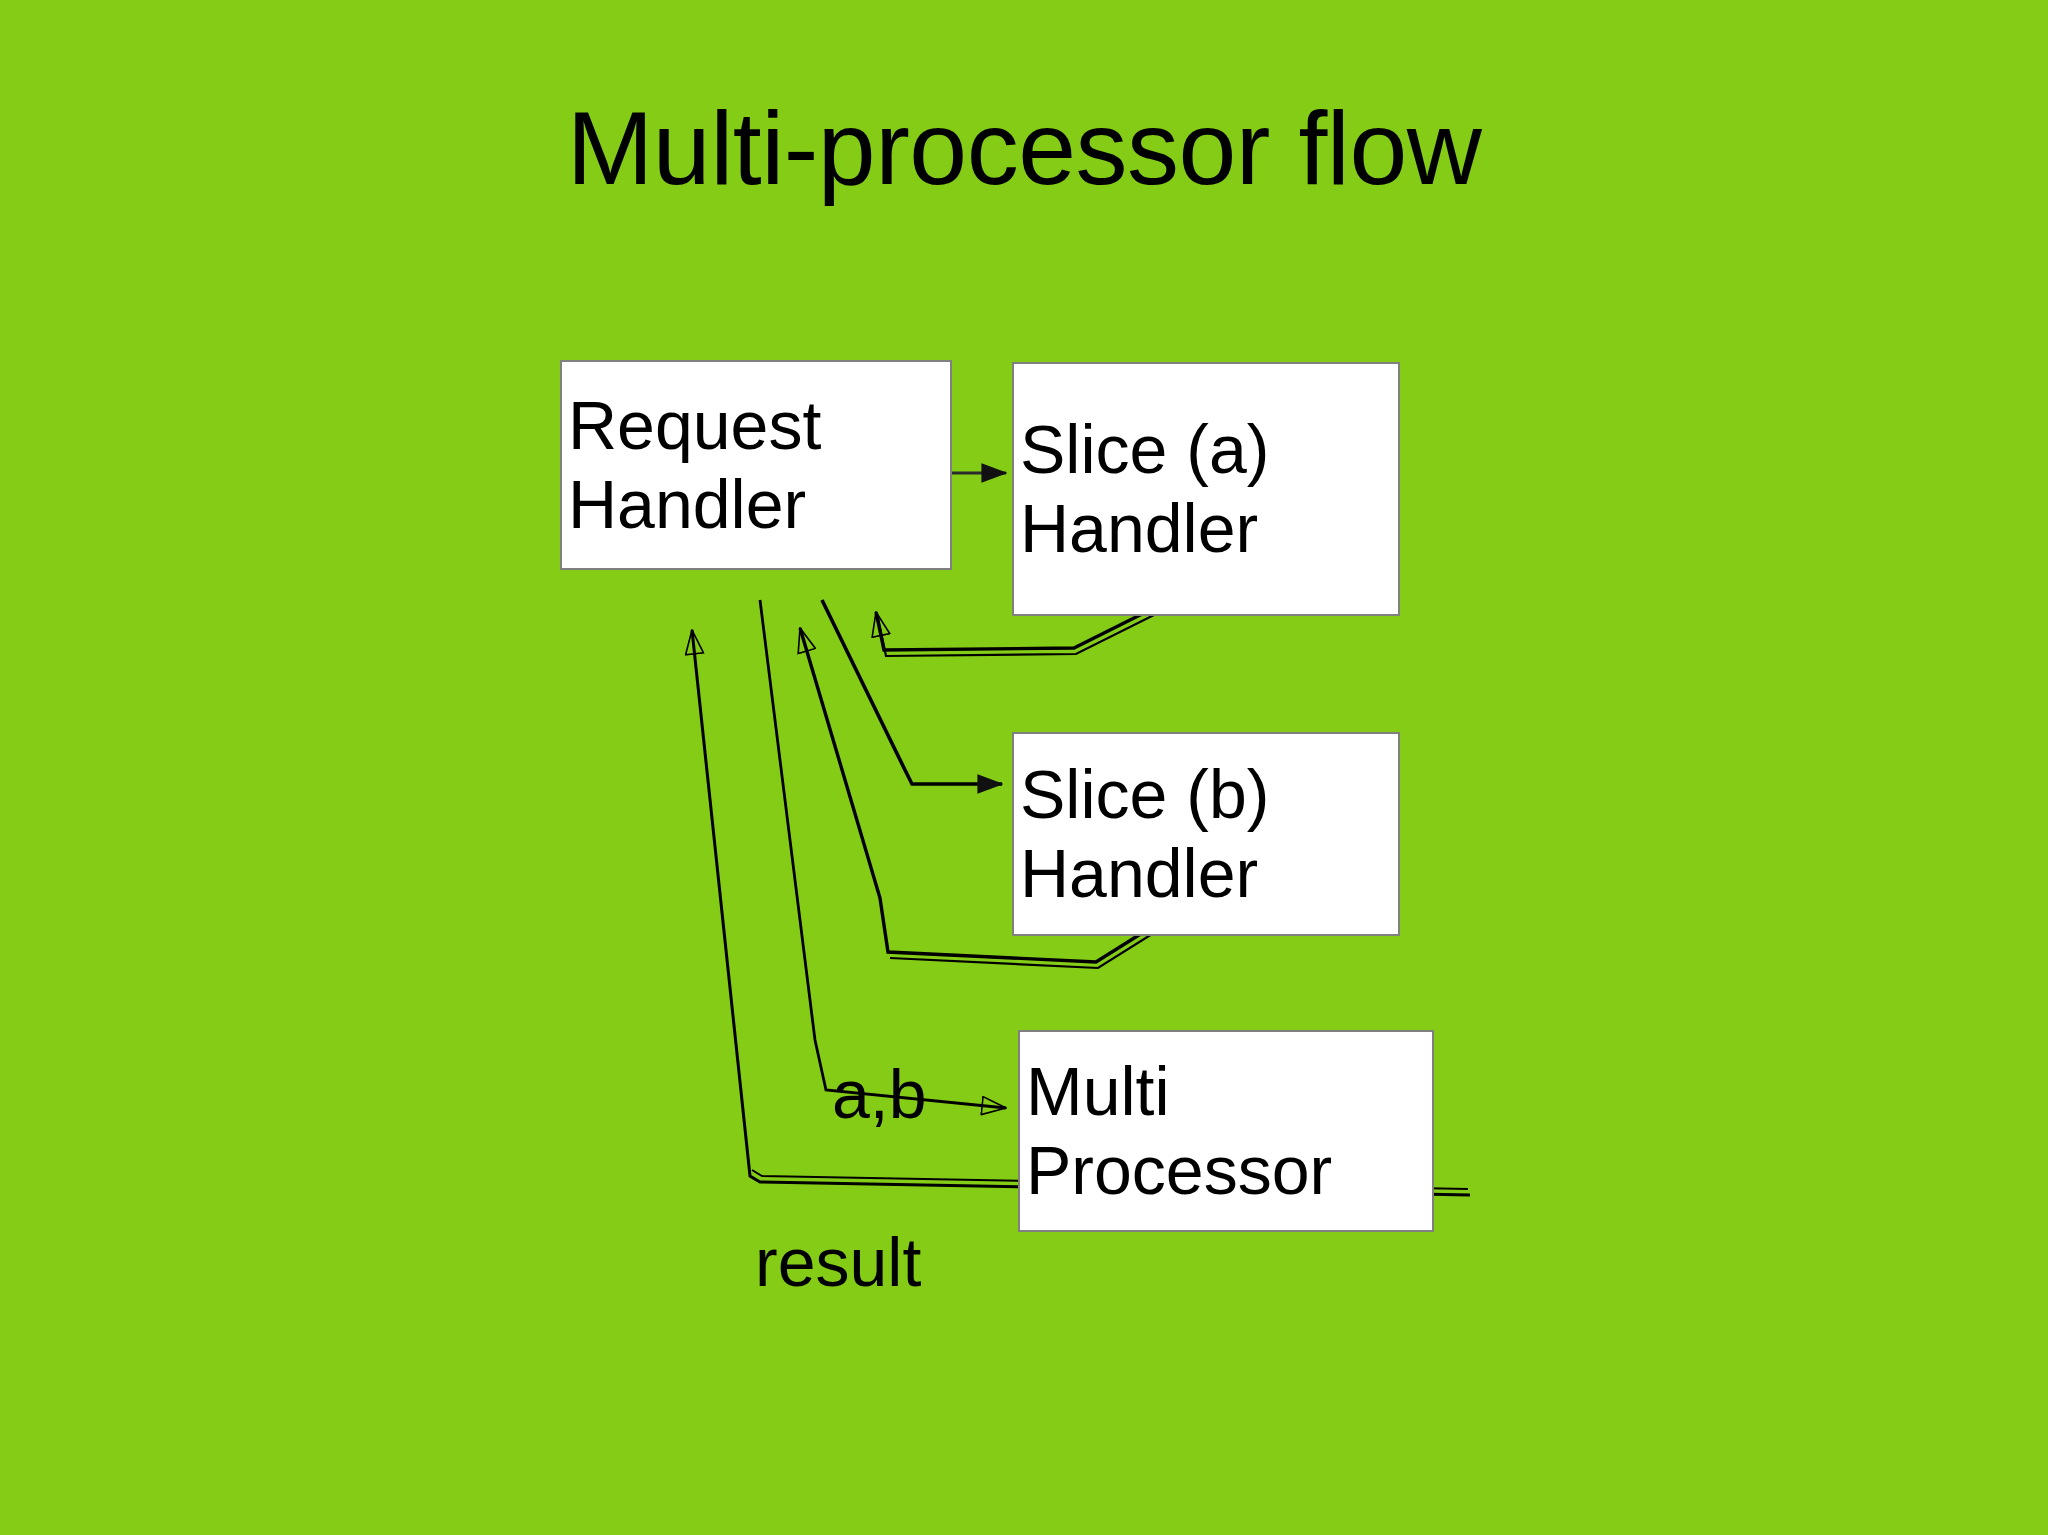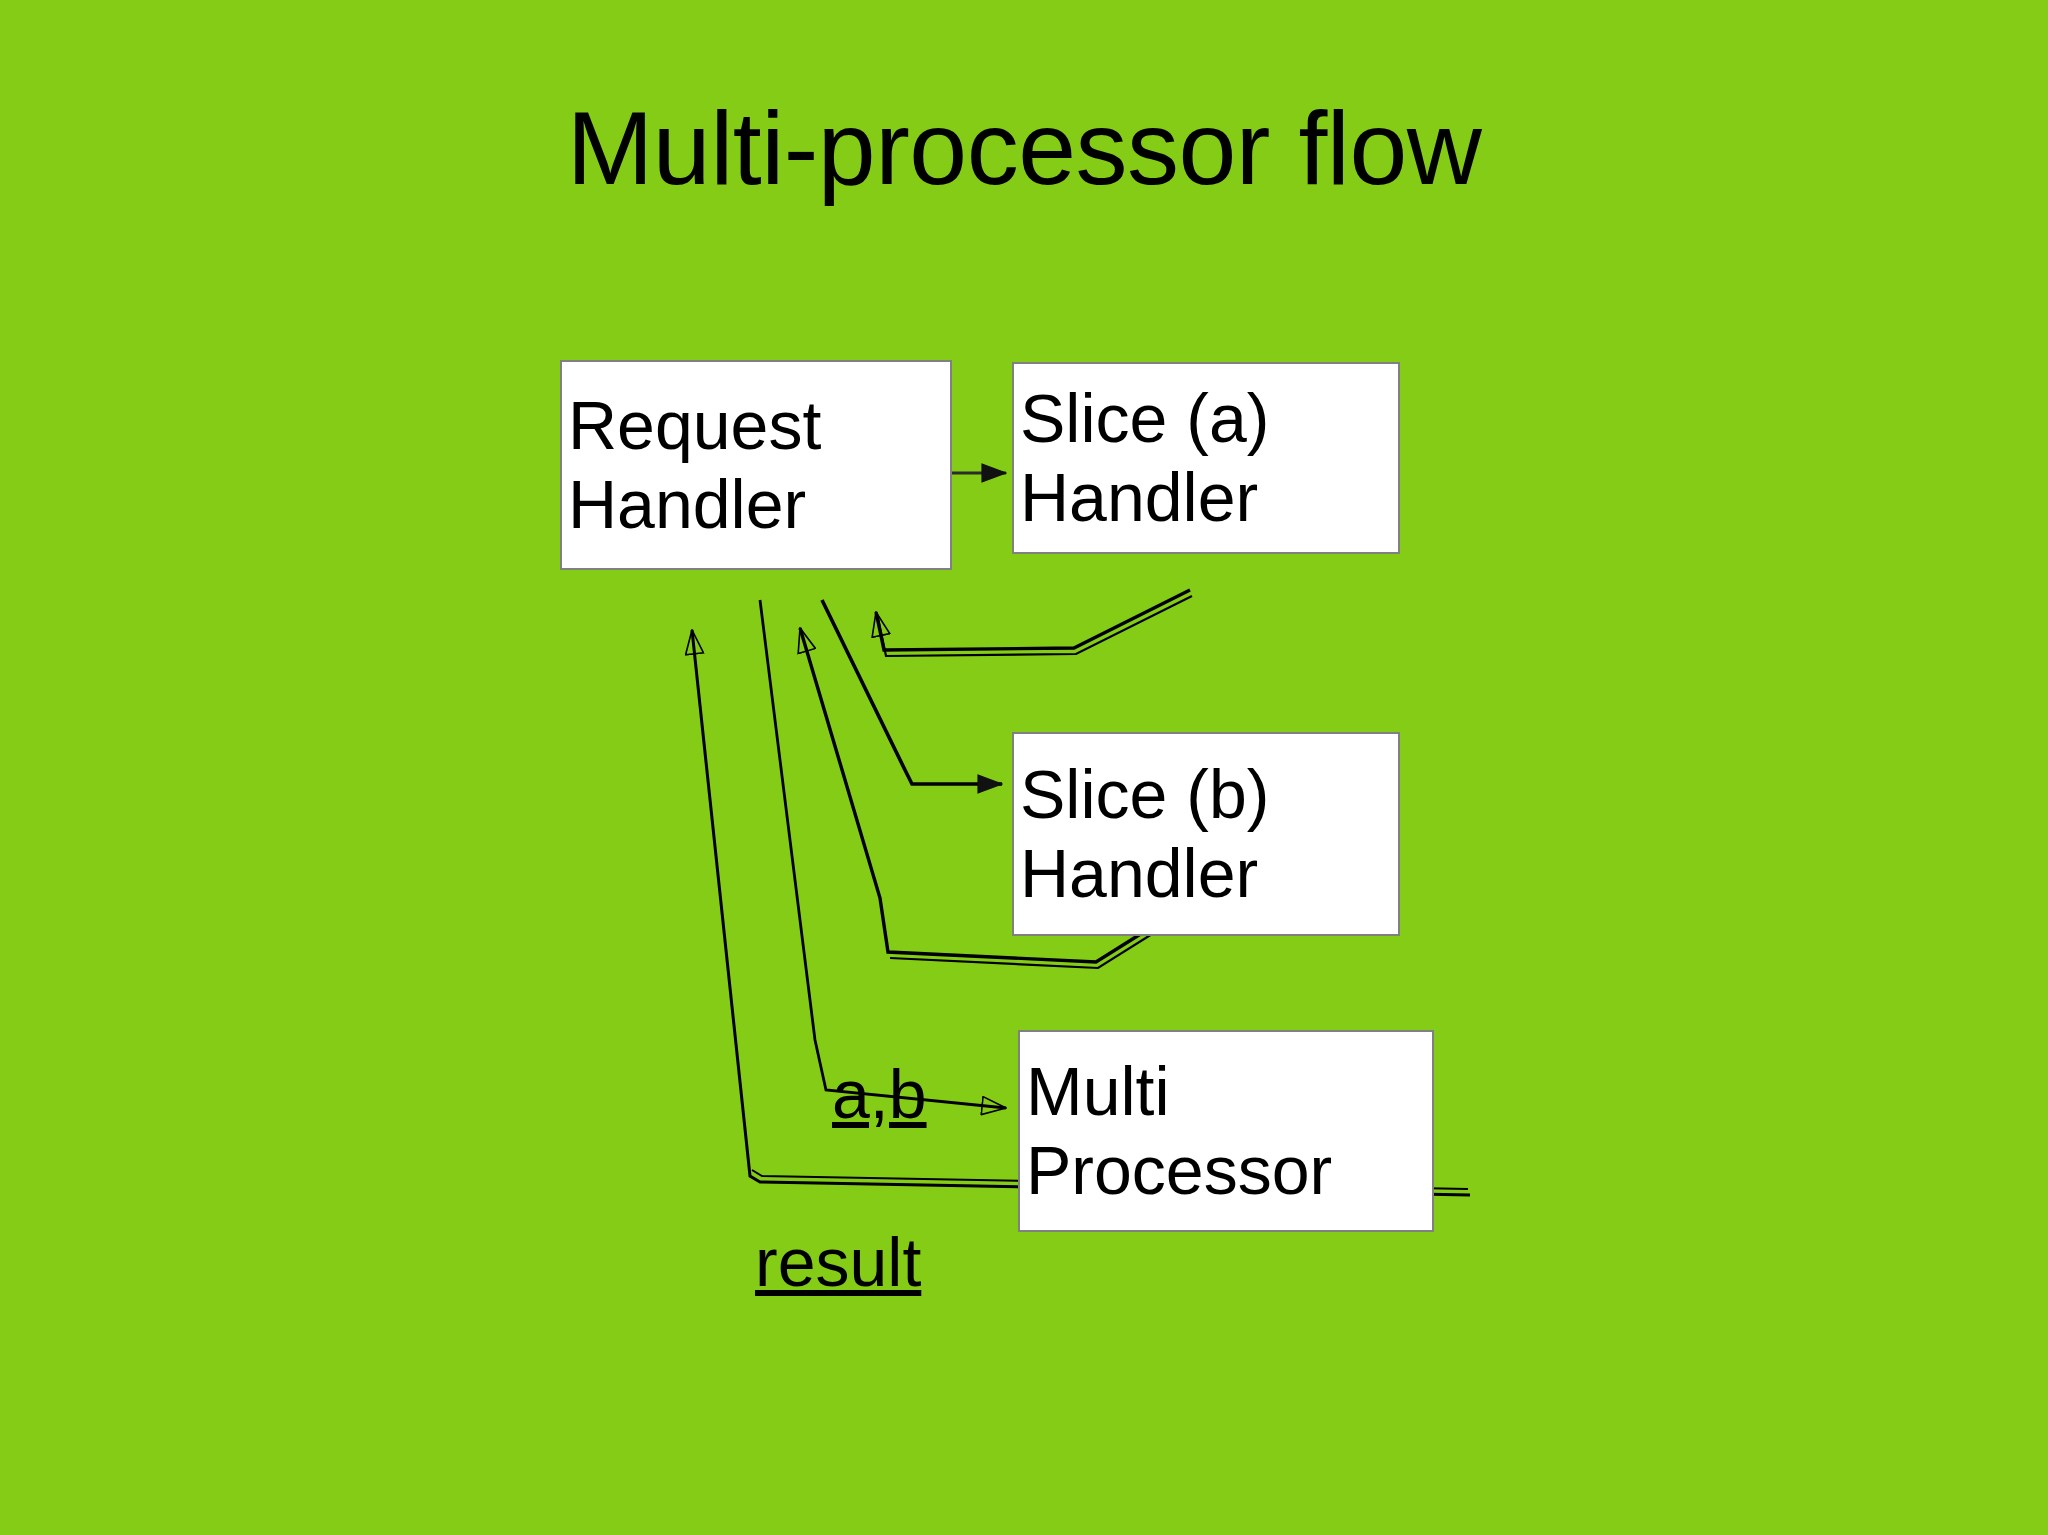--- a/index.html
+++ b/index.html
@@ -59,24 +59,23 @@
   }
   .node-line { display: block; }
   .edge-label {
     position: absolute;
     font-family: "Liberation Sans", sans-serif;
     font-size: 68px;
     line-height: 1.0;
     color: #000000;
     white-space: nowrap;
     background: transparent;
-    text-decoration: underline;
   }
   #box-request   { left: 560px;  top: 360px;  width: 392px; height: 210px; }
-  #box-slice-a   { left: 1012px; top: 362px;  width: 388px; height: 192px; text-align: center; }
+  #box-slice-a   { left: 1012px; top: 362px;  width: 388px; height: 254px; text-align: center; }
   #box-slice-b   { left: 1012px; top: 688px;  width: 388px; height: 204px; margin-top: 44px; }
   #box-multiproc { left: 1018px; top: 1030px; width: 416px; height: 202px; }
   #label-ab     { left: 832px; top: 1060px; }
   #label-result { left: 755px; top: 1193px; margin-top: 35px; }
 </style>
 </head>
 <body>
 
 <div id="slide">
 

